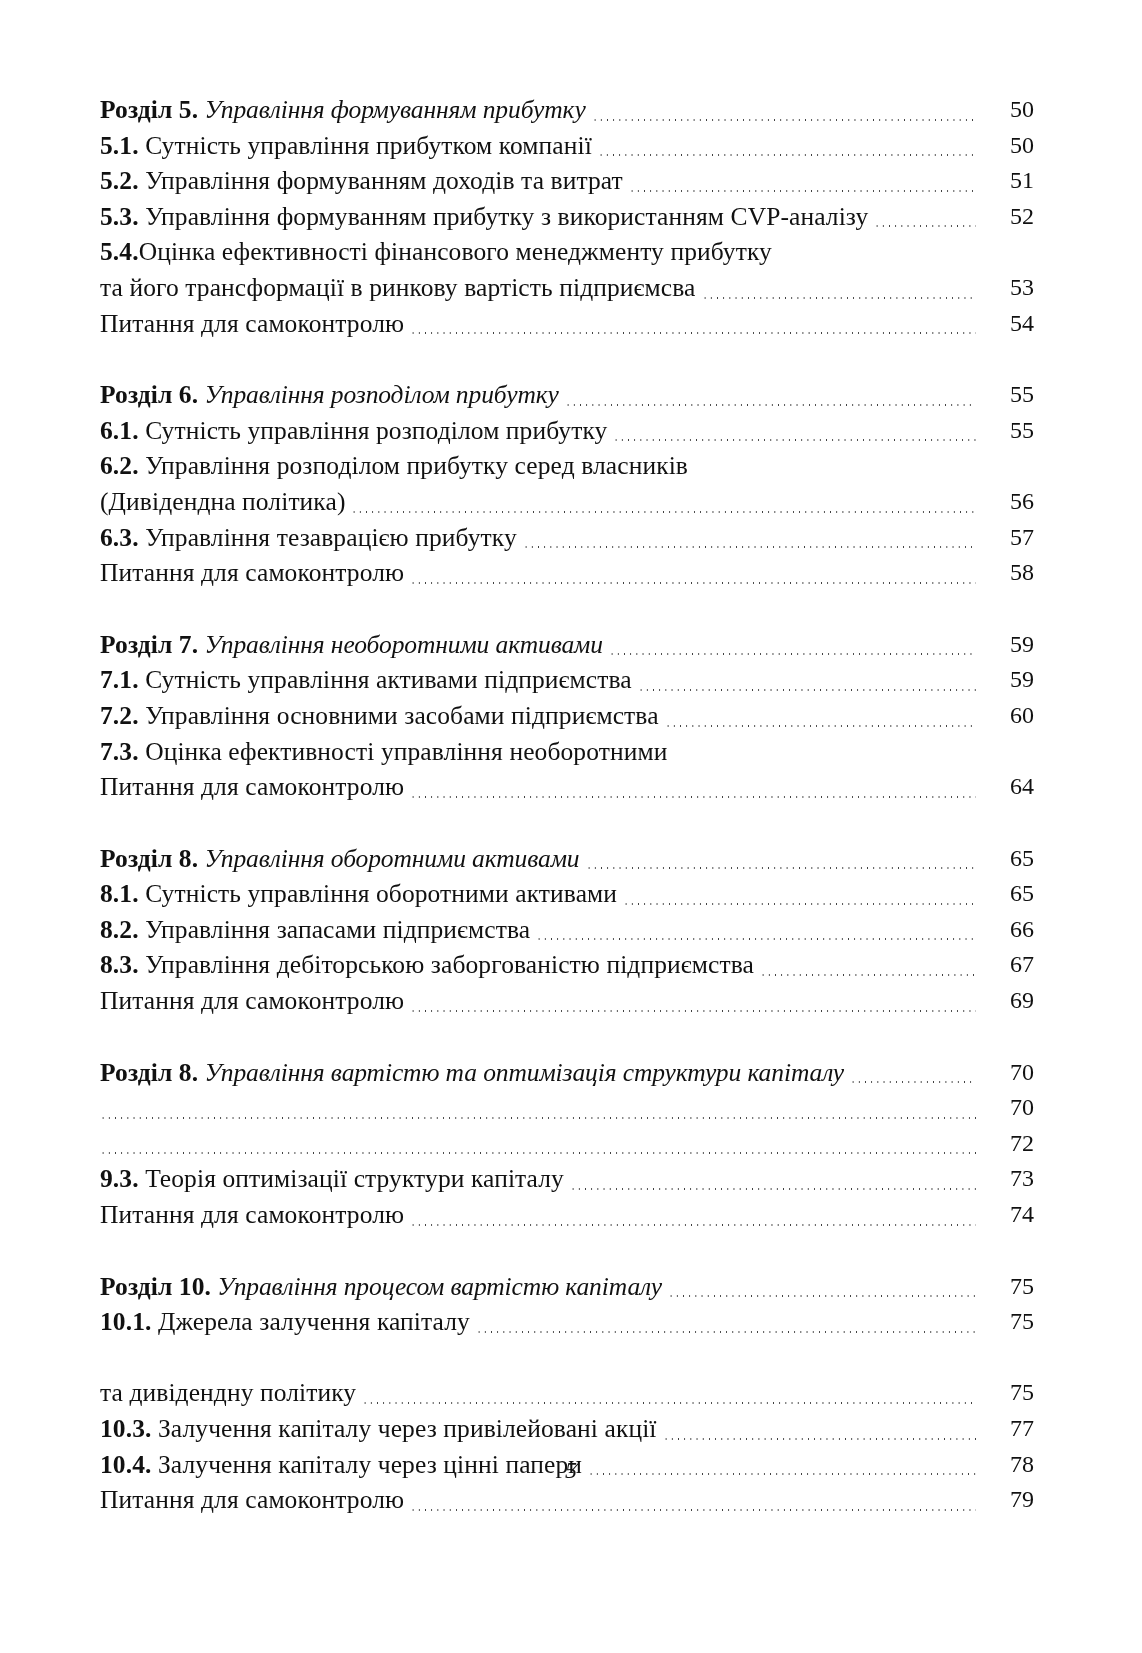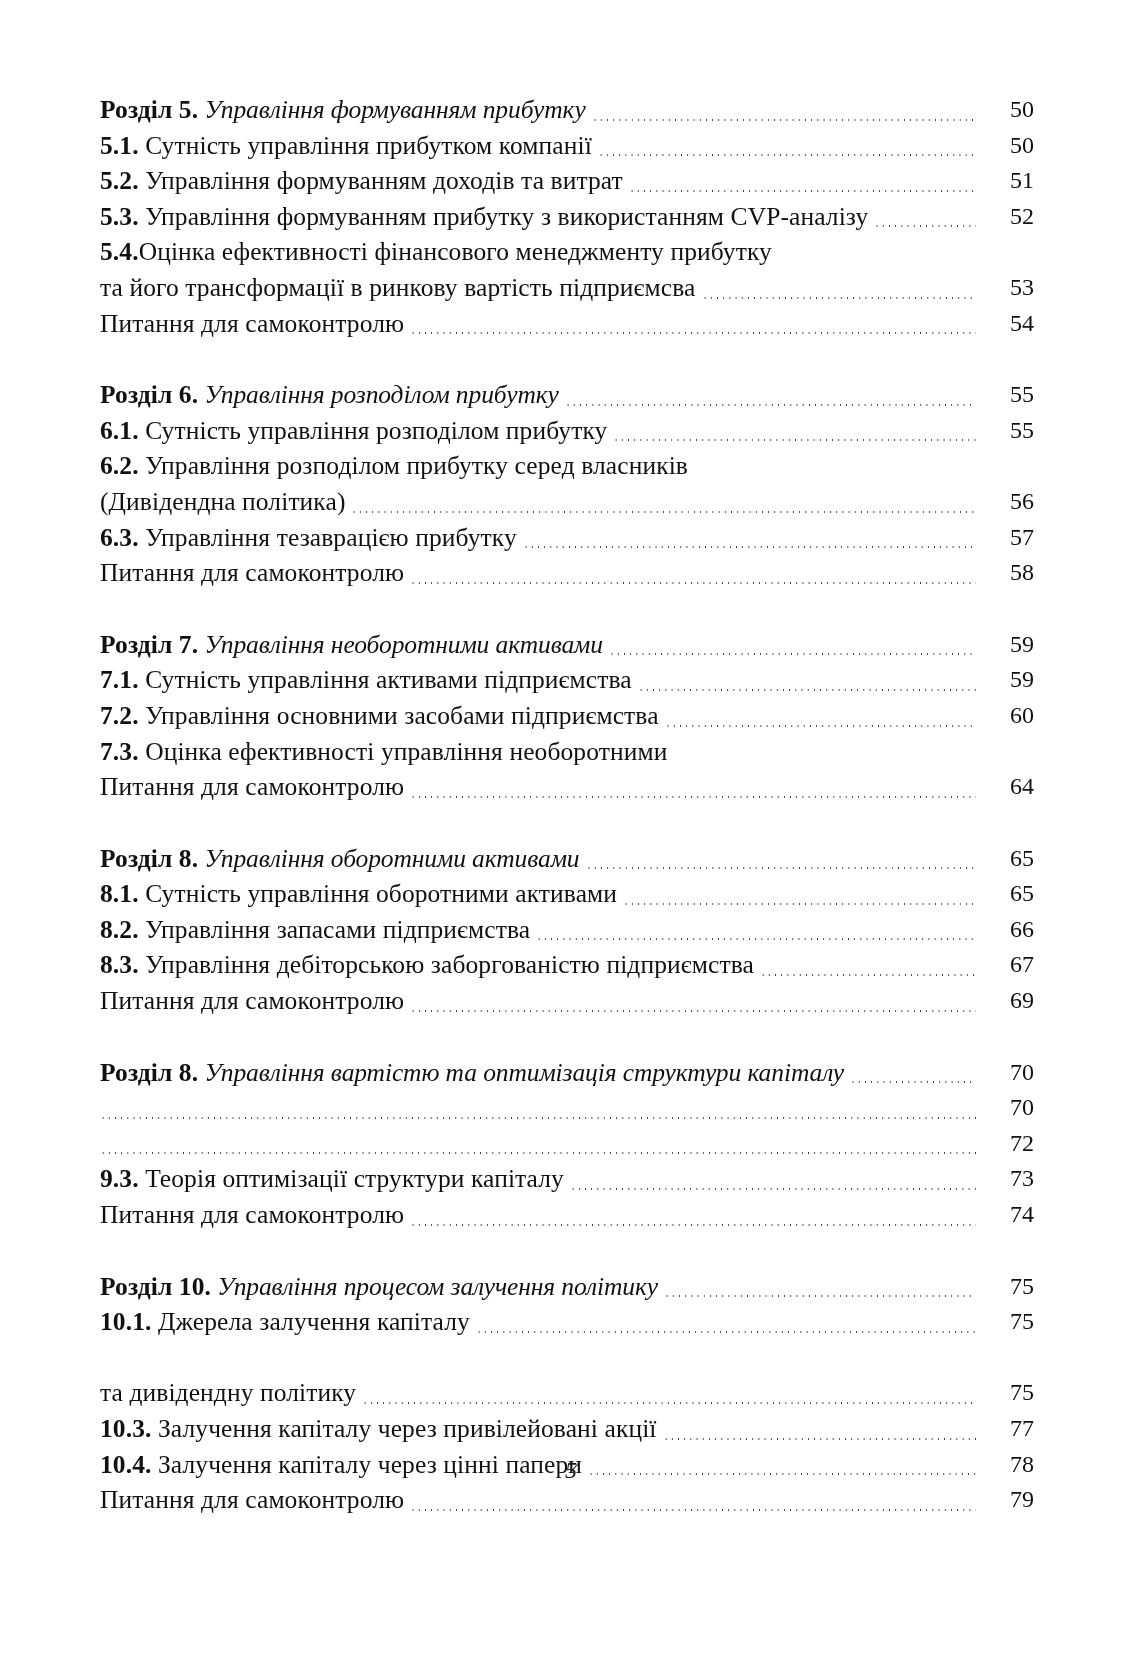--- a/index.html
+++ b/index.html
@@ -248,21 +248,21 @@
           <span class="toc-page-num">73</span>
         </div>
         <div class="toc-line">
           <span class="toc-label"><span class="">Питання для самоконтролю</span></span>
           <span class="leader"></span>
           <span class="toc-page-num">74</span>
         </div>
       </div>
       <div class="toc-group">
         <div class="toc-line">
-          <span class="toc-label"><span class="num">Розділ 10.</span><span class="ital"> Управління процесом залучення політику</span></span>
+          <span class="toc-label"><span class="num">Розділ 10.</span><span class="ital"> Управління процесом вартістю капіталу</span></span>
           <span class="leader"></span>
           <span class="toc-page-num">75</span>
         </div>
         <div class="toc-line">
           <span class="toc-label"><span class="num">10.1.</span><span class=""> Джерела залучення капіталу</span></span>
           <span class="leader"></span>
           <span class="toc-page-num">75</span>
         </div>
         <div class="toc-line no-leader">
           <span class="leader"></span>

